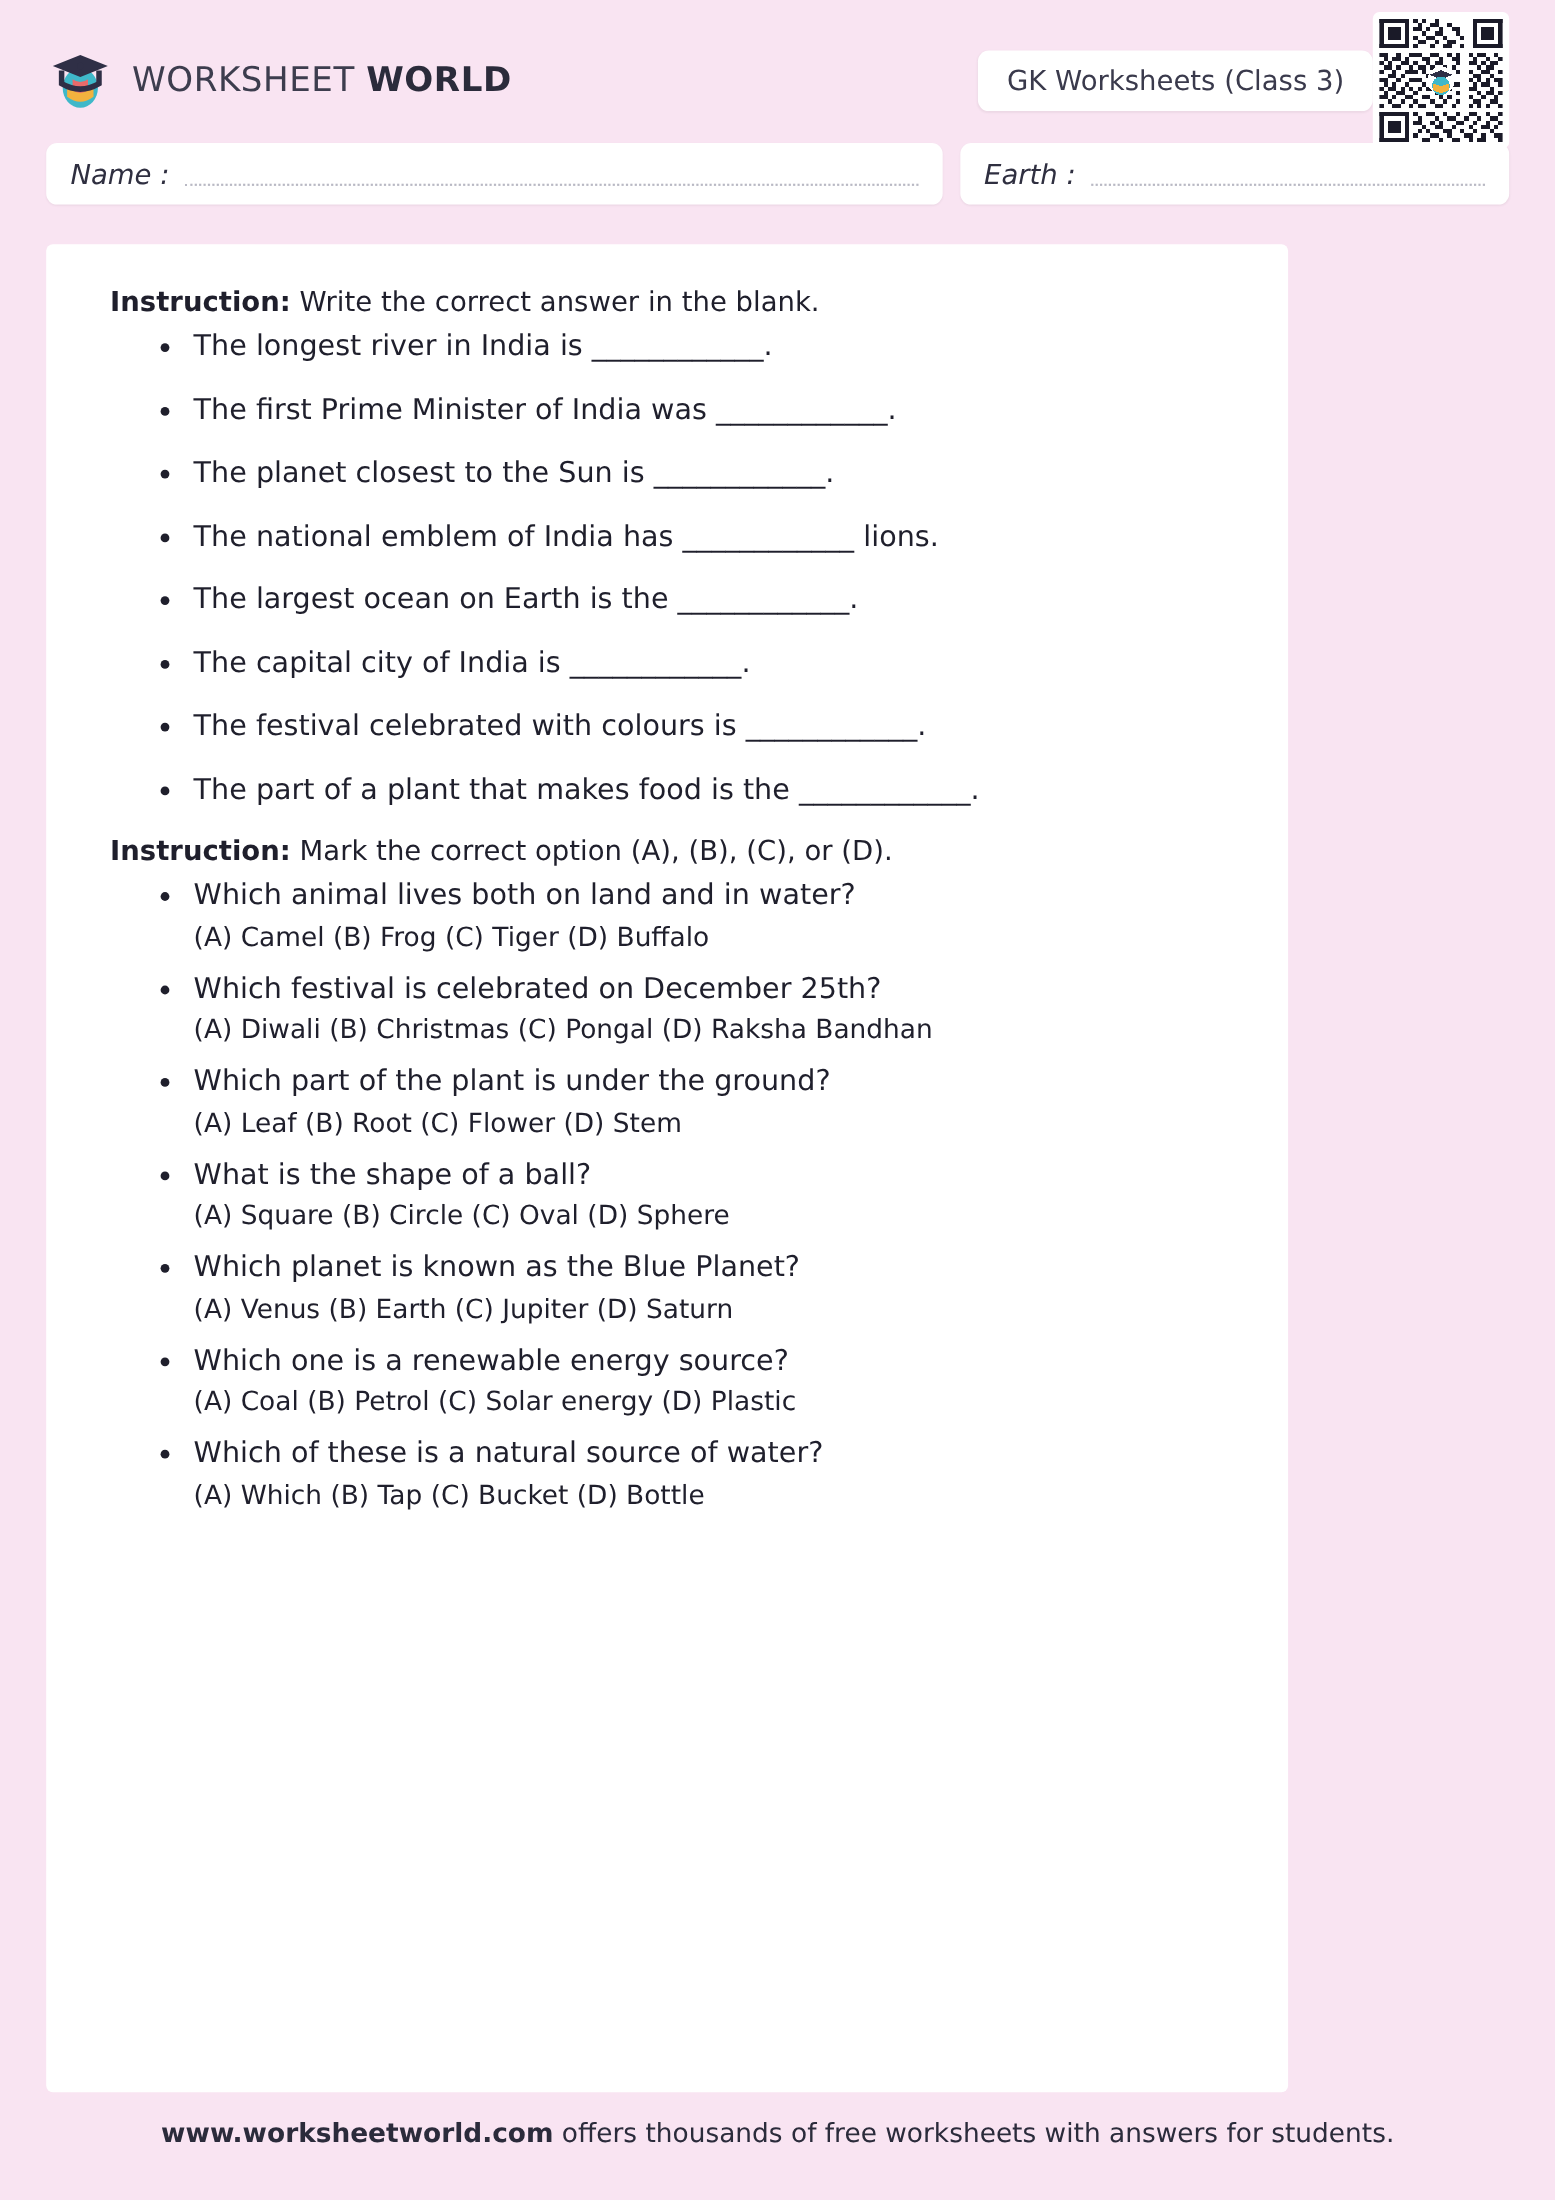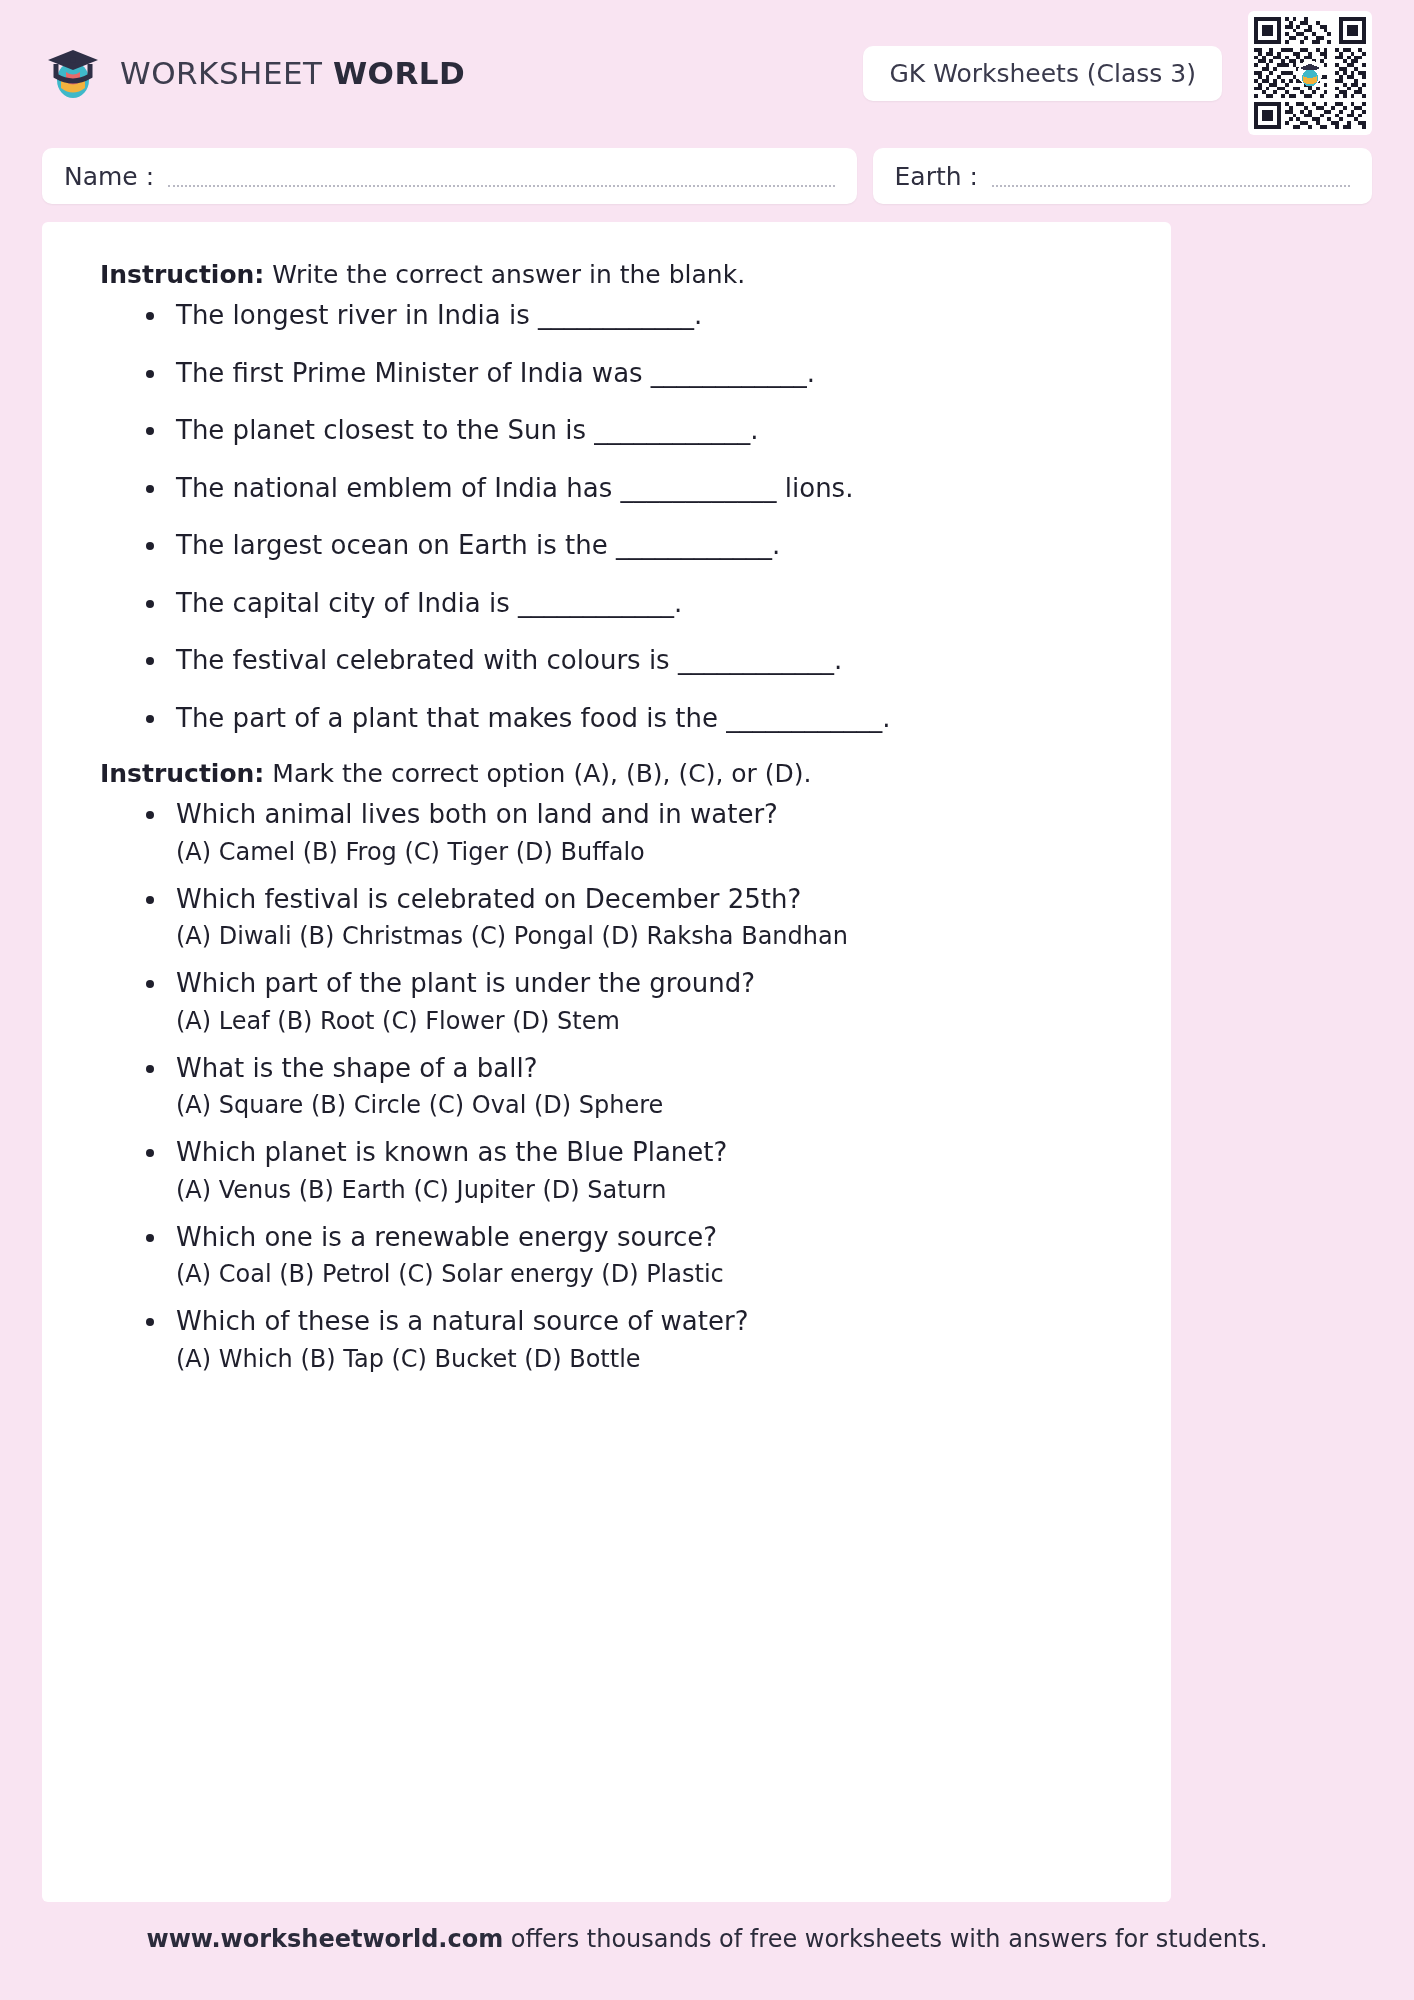--- a/index.html
+++ b/index.html
@@ -50,34 +50,34 @@
   }
   .brand-text b { font-weight: 800; color: #2b2b3b; }
   .title-pill {
     background: #ffffff;
     border-radius: 10px;
     padding: 13px 26px;
     font-size: 25px;
     color: #3a3a4c;
     box-shadow: 0 1px 2px rgba(0,0,0,0.05);
     margin-left: auto;
-    margin-right: 26px;
   }
   .qr {
     width: 124px; height: 124px;
     background: #fff;
     border-radius: 6px;
     padding: 6px;
     position: relative;
   }
   .qr-canvas { width: 100%; height: 100%; display:block; }
   .fields-row {
     display: flex;
     gap: 16px;
-    margin-top: 32px;
+    margin-top: 14px;
+    font-style: italic;
   }
   .field {
     background: #fff;
     border-radius: 10px;
     height: 56px;
     display: flex;
     align-items: center;
     padding: 0 22px;
     box-shadow: 0 1px 2px rgba(0,0,0,0.05);
   }

